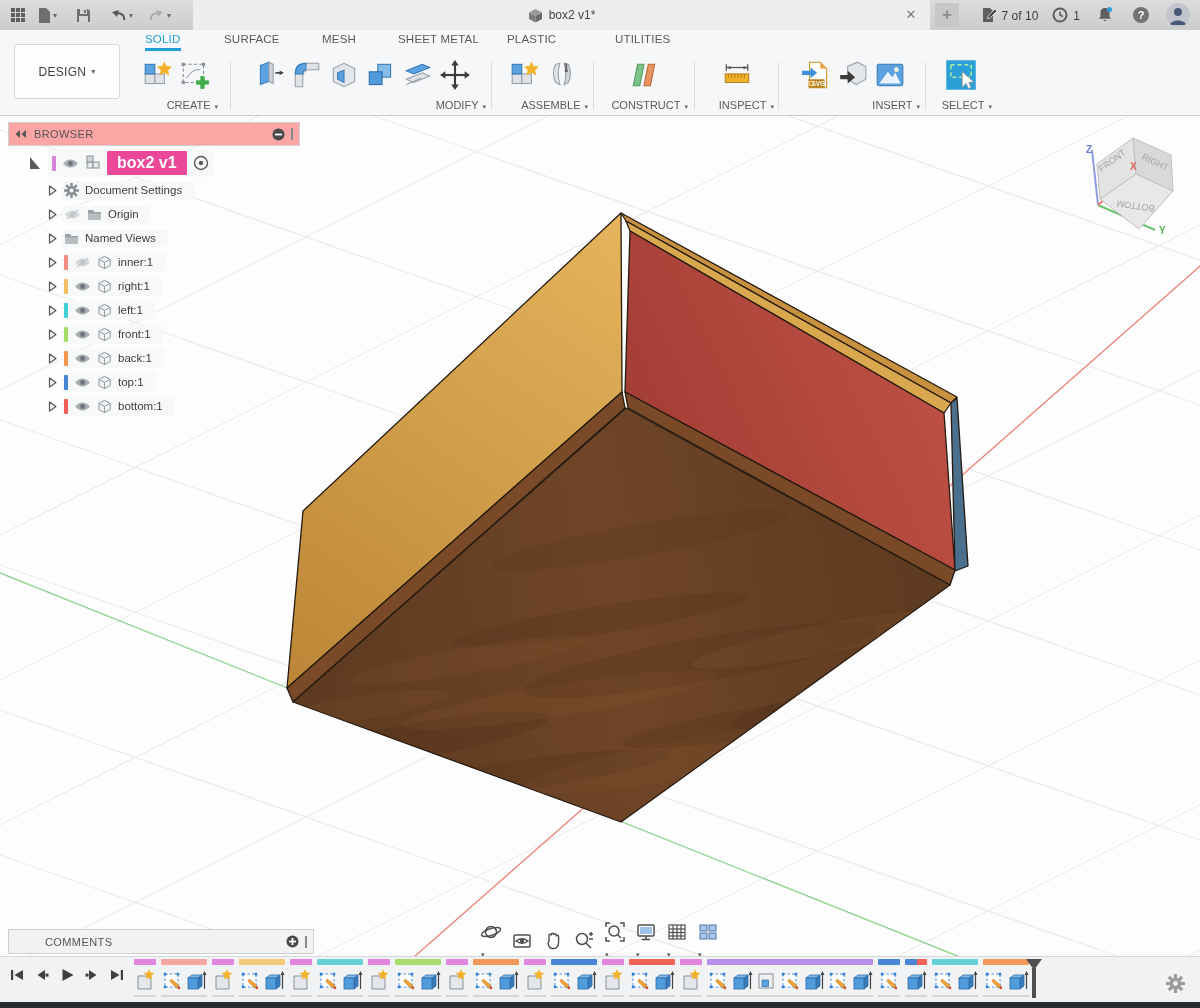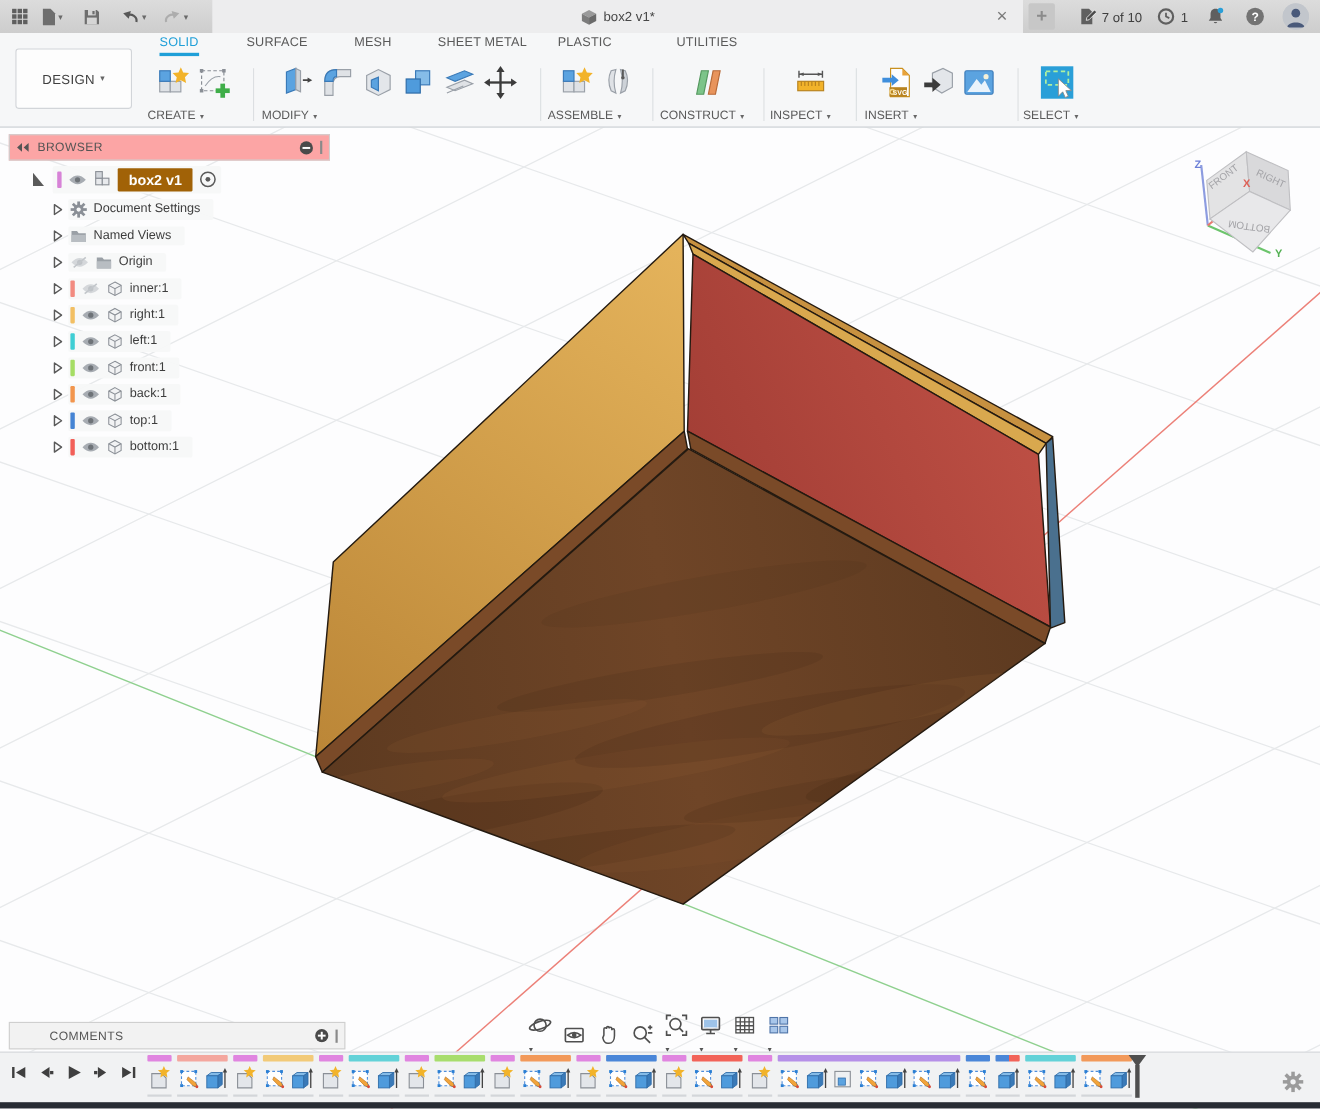--- a/index.html
+++ b/index.html
@@ -29,21 +29,21 @@
           border-bottom:1px solid #c9cdd1;z-index:40;}
   .design-btn{position:absolute;left:14px;top:14px;width:104px;height:53px;background:#fdfdfd;
               border:1px solid #d2d5d9;border-radius:3px;display:flex;align-items:center;justify-content:center;
               font-size:12px;color:#3f3f3f;letter-spacing:.3px;}
   .design-btn::after{content:"▾";font-size:8px;margin-left:5px;color:#666;}
   .tabs-row{position:absolute;left:0;top:3px;width:1200px;height:18px;}
   .rtab{position:absolute;font-size:11.5px;color:#5a5a5a;letter-spacing:.2px;padding-bottom:3px;text-align:right;}
   .rtab.active{color:#1f9fd8;border-bottom:3px solid #1f9fd8;}
   .rtab:nth-child(1){left:145px;}.rtab:nth-child(2){left:224px;}.rtab:nth-child(3){left:322px;}
   .rtab:nth-child(4){left:398px;}.rtab:nth-child(5){left:507px;}.rtab:nth-child(6){left:615px;}
-  .rgroup{position:absolute;top:24px;text-align:left;}
+  .rgroup{position:absolute;top:24px;text-align:right;}
   .g-icons{height:42px;display:flex;align-items:center;justify-content:center;gap:5px;}
   .g-label{font-size:11px;color:#5a5a5a;margin-top:3px;}
   .g-label::after{content:"▾";font-size:7px;margin-left:4px;color:#666;}
   .rsep{position:absolute;top:32px;width:1px;height:48px;background:#dcdfe2;}
 
   
   .viewport{position:absolute;top:115px;left:0;width:1200px;height:893px;overflow:hidden;z-index:1;}
   .edge{stroke:var(--outline,#241a10);stroke-width:1.3;stroke-linejoin:round;}
 
   
@@ -55,21 +55,21 @@
   .b-tree{margin-top:4px;}
   .b-row{height:24px;display:flex;align-items:center;padding-left:38px;position:relative;}
   .b-row .caret{position:absolute;left:40px;}
   .rowbg{display:inline-flex;align-items:center;background:rgba(247,248,248,.95);border-radius:2px;
          padding:2px 12px 2px 2px;gap:6px;margin-left:16px;}
   .chip{width:4px;height:15px;border-radius:1px;flex:0 0 auto;}
   .b-label{font-size:11.5px;color:#3d3d3d;white-space:nowrap;}
   .b-root{height:26px;display:flex;align-items:center;padding-left:20px;gap:6px;margin-bottom:2px;}
   .rootbg{display:inline-flex;align-items:center;background:rgba(247,248,248,.95);border-radius:2px;
           padding:2px 4px;gap:6px;}
-  .root-label{background:#a16207;color:#fff;font-size:13px;font-weight:bold;padding:3px 10px;border-radius:1px;}
+  .root-label{background:#ec4899;color:#fff;font-size:16px;font-weight:bold;padding:3px 10px;border-radius:1px;}
 
   
   .comments{position:absolute;left:8px;top:929px;width:292px;height:23px;background:#f2f2f2;
             border:1px solid #cfcfcf;display:flex;align-items:center;padding:0 6px;z-index:20;
             font-size:11px;color:#555;letter-spacing:.4px;}
   .comments .sp{flex:1;}
   .navbar{position:absolute;left:480px;top:928px;height:26px;display:flex;align-items:center;gap:9px;z-index:20;}
   .nav-caret::after{content:"▾";font-size:7px;color:#555;margin-left:1px;}
 
   
@@ -511,49 +511,49 @@
   </div>
 
   <div class="b-row">
     <span class="caret">
       <svg width="9" height="11" viewBox="0 0 9 11">
                 <polygon points="1.5,1 8,5.5 1.5,10" fill="none" stroke="#5a5a5a" stroke-width="1.3" stroke-linejoin="round"></polygon>
               </svg>
     </span>
     <span class="rowbg">
 
+      <svg class="eye-hidden" width="17" height="11" viewBox="0 0 17 11">
+        <path d="M1,5.5 Q8.5,-2.5 16,5.5 Q8.5,13.5 1,5.5 Z" fill="#d4d7da"></path>
+                <circle cx="8.5" cy="5.5" r="2.4" fill="#bfc3c7"></circle>
+        <line x1="3" y1="10" x2="14" y2="1" stroke="#c2c6ca" stroke-width="1.4"></line>
+      </svg>
+
       <svg class="ic-folder" width="15" height="13" viewBox="0 0 15 13">
         <path d="M1,2 h5 l1.5,2 H14 v8 H1 z" fill="#9aa0a6"></path>
                 <rect x="1" y="5.5" width="13" height="6.5" fill="#b8bdc2"></rect>
       </svg>
 
-      <span class="b-label">Named Views</span>
+      <span class="b-label">Origin</span>
     </span>
   </div>
 
   <div class="b-row">
     <span class="caret">
       <svg width="9" height="11" viewBox="0 0 9 11">
                 <polygon points="1.5,1 8,5.5 1.5,10" fill="none" stroke="#5a5a5a" stroke-width="1.3" stroke-linejoin="round"></polygon>
               </svg>
     </span>
     <span class="rowbg">
 
-      <svg class="eye-hidden" width="17" height="11" viewBox="0 0 17 11">
-        <path d="M1,5.5 Q8.5,-2.5 16,5.5 Q8.5,13.5 1,5.5 Z" fill="#d4d7da"></path>
-                <circle cx="8.5" cy="5.5" r="2.4" fill="#bfc3c7"></circle>
-        <line x1="3" y1="10" x2="14" y2="1" stroke="#c2c6ca" stroke-width="1.4"></line>
-      </svg>
-
       <svg class="ic-folder" width="15" height="13" viewBox="0 0 15 13">
         <path d="M1,2 h5 l1.5,2 H14 v8 H1 z" fill="#9aa0a6"></path>
                 <rect x="1" y="5.5" width="13" height="6.5" fill="#b8bdc2"></rect>
       </svg>
 
-      <span class="b-label">Origin</span>
+      <span class="b-label">Named Views</span>
     </span>
   </div>
 
   <div class="b-row">
     <span class="caret">
       <svg width="9" height="11" viewBox="0 0 9 11">
                 <polygon points="1.5,1 8,5.5 1.5,10" fill="none" stroke="#5a5a5a" stroke-width="1.3" stroke-linejoin="round"></polygon>
               </svg>
     </span>
     <span class="rowbg">

